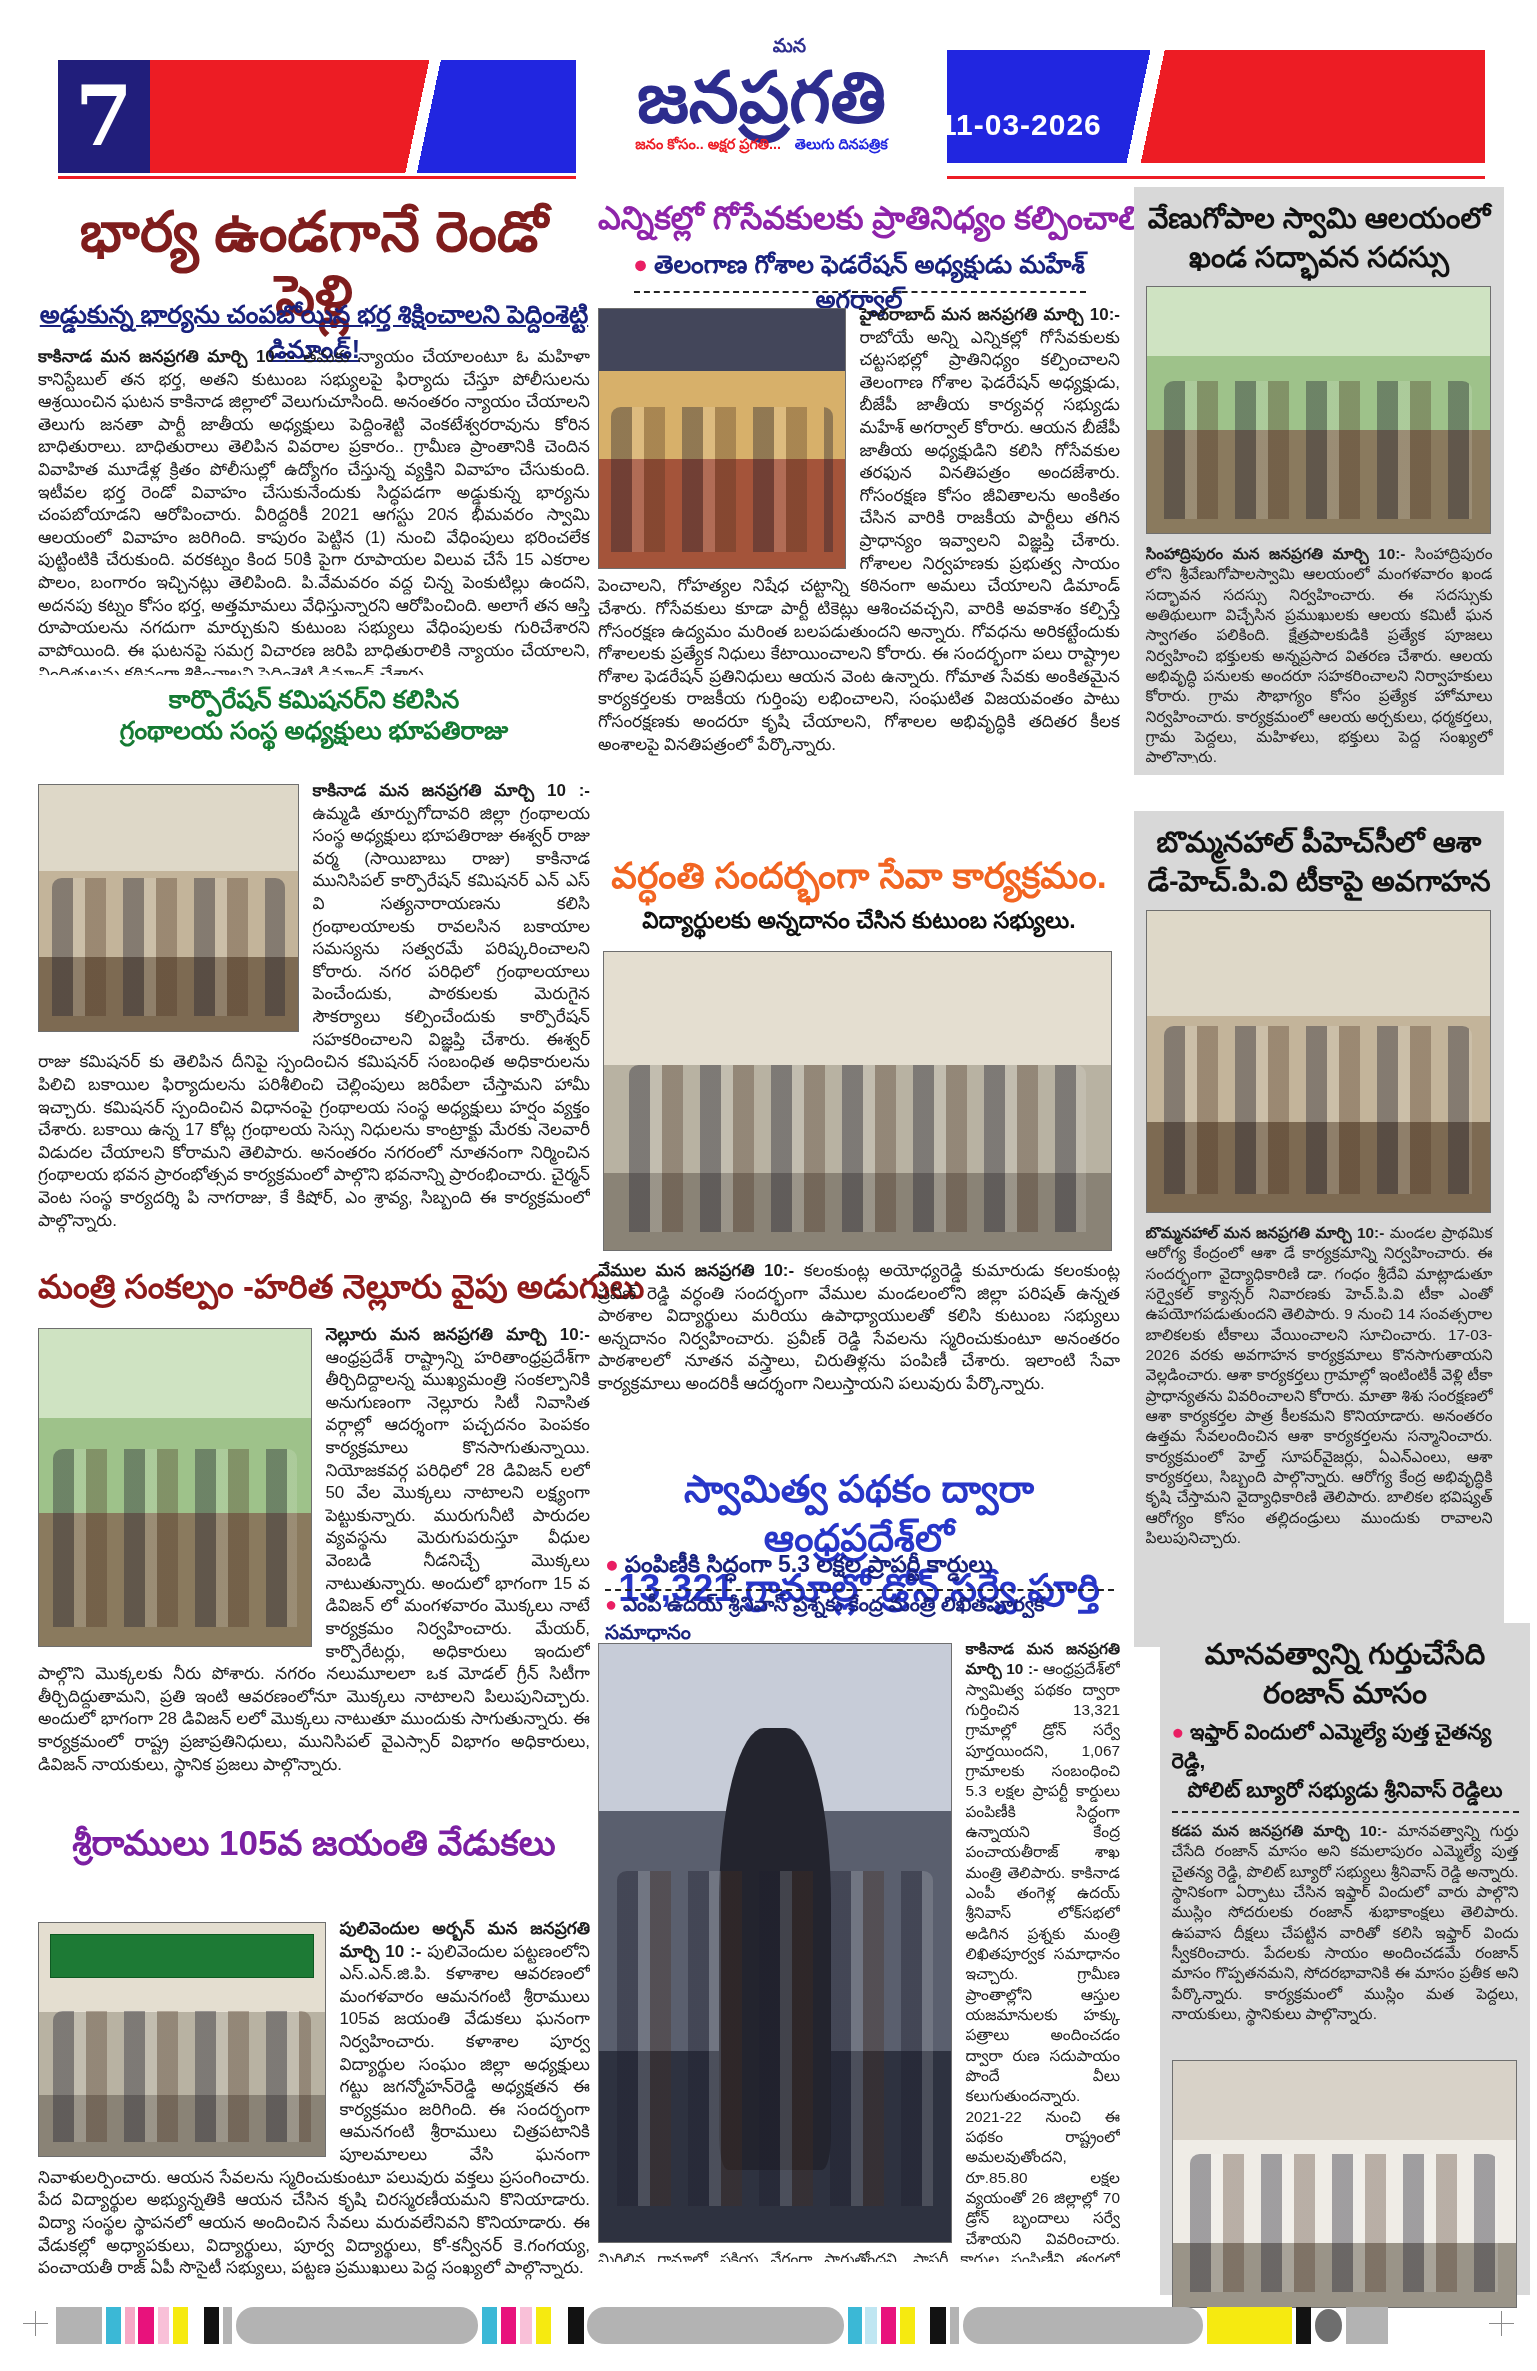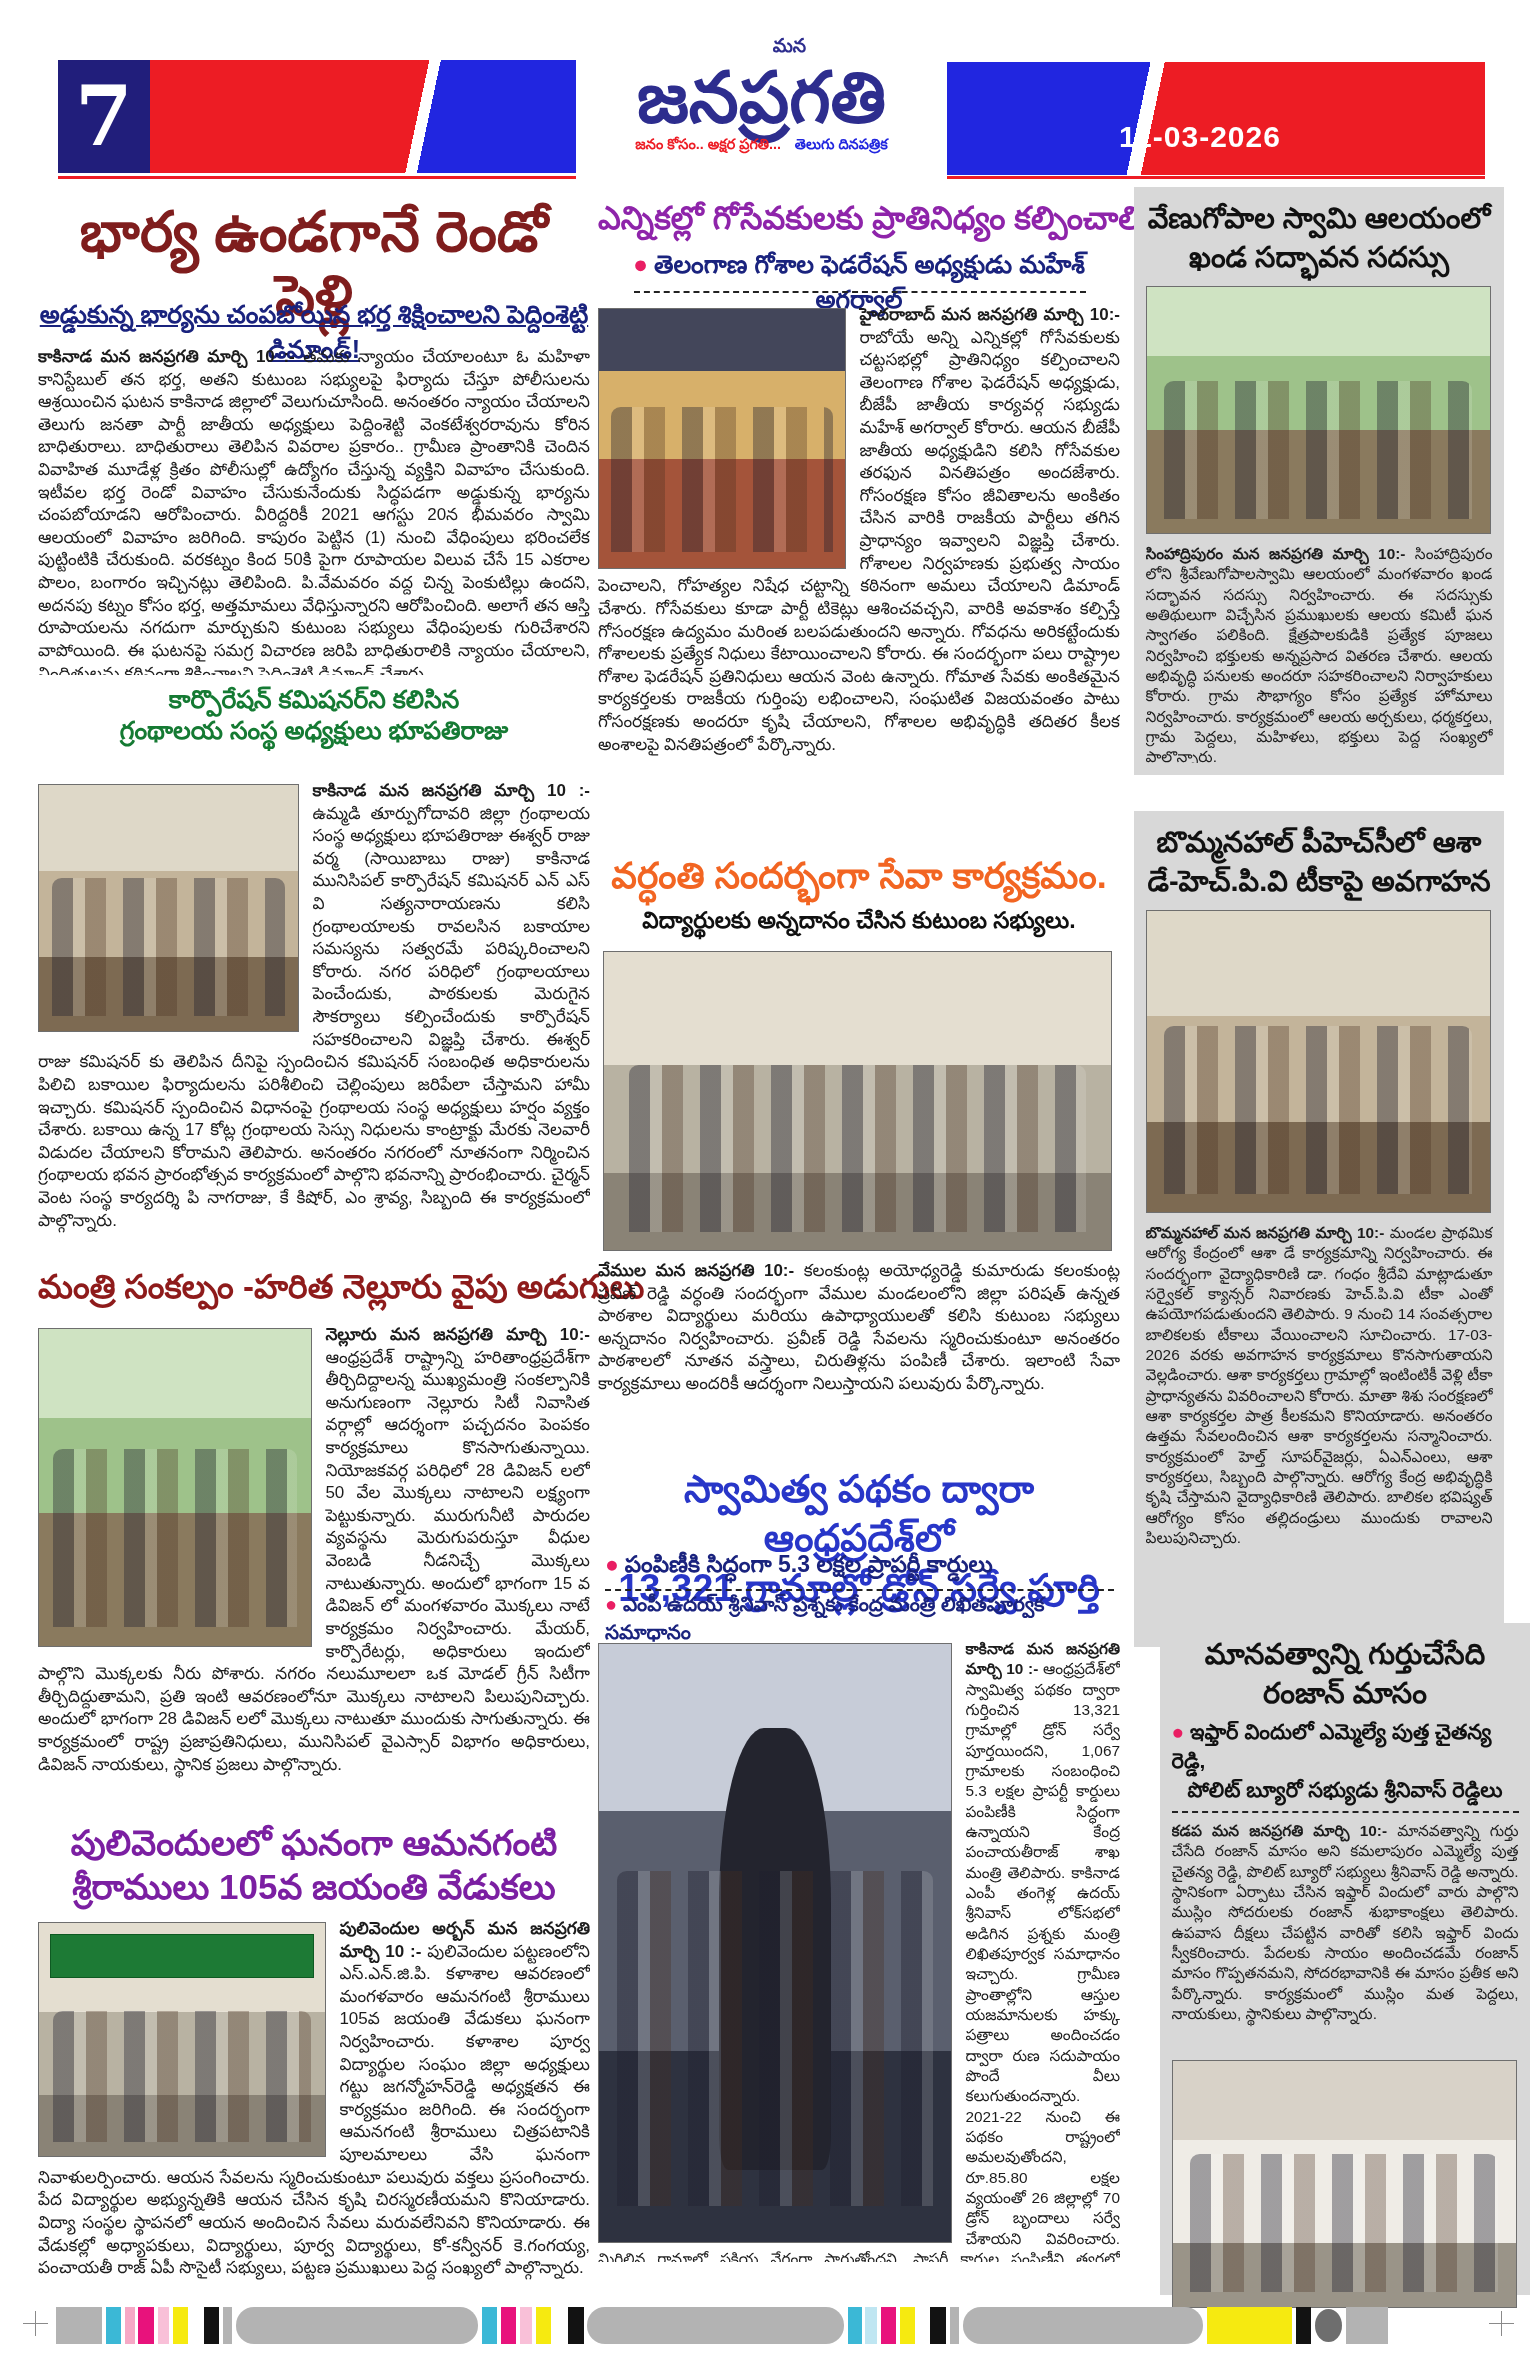--- a/index.html
+++ b/index.html
@@ -5,23 +5,23 @@
   html,body{margin:0;padding:0;background:#ffffff;}
   body{width:1537px;height:2372px;position:relative;overflow:hidden;
        font-family:"Liberation Sans","DejaVu Sans",sans-serif;color:#1c1c1c;}
   .abs{position:absolute;}
   
   .mh-numbox{left:58px;top:60px;width:92px;height:113px;background:#211e7b;
              display:flex;align-items:center;justify-content:center;}
   .mh-num{color:#fff;font-size:83px;font-weight:700;font-family:"DejaVu Serif",serif;line-height:1;}
   .mh-band-left{left:150px;top:60px;width:434px;height:113px;
       background:linear-gradient(102deg,#ed1c24 0 61%,#ffffff 61% 63.5%,#2126e0 63.5% 100%);}
-  .mh-band-right{left:940px;top:62px;width:545px;height:113px;
+  .mh-band-right{left:940px;top:50px;width:545px;height:113px;
       background:linear-gradient(102deg,#2126e0 0 37%,#ffffff 37% 39.5%,#ed1c24 39.5% 100%);
-      display:flex;align-items:flex-end;justify-content:center;}
+      display:flex;align-items:flex-end;justify-content:flex-start;}
   .mh-date{color:#ffffff;font-size:30px;font-weight:700;padding:0 25px 21px 0;letter-spacing:1px;}
   .mh-rule{left:58px;top:176px;width:1427px;height:2.9px;background:#ed1c24;}
   .mh-center{left:576px;top:35px;width:371px;height:165px;background:#ffffff;text-align:center;}
   .mh-brand-small{display:block;font-size:19px;font-weight:700;color:#2d2d8e;text-align:center;padding-left:56px;}
   .mh-brand{display:block;font-size:71px;font-weight:700;color:#2d2d8e;line-height:1.05;white-space:nowrap;}
   .mh-tagline{margin-top:0;font-size:14.4px;font-weight:700;white-space:nowrap;}
   .mh-tag-left{color:#ed1c24;}
   .mh-tag-right{color:#2126e0;margin-left:9.6px;}
   
   .hl{font-weight:700;text-align:center;line-height:1.15;}
@@ -104,21 +104,20 @@
   <span class="dateline">కాకినాడ మన జనప్రగతి మార్చి 10 :-</span><span> ఉమ్మడి తూర్పుగోదావరి జిల్లా గ్రంథాలయ సంస్థ అధ్యక్షులు భూపతిరాజు ఈశ్వర్ రాజు వర్మ (సాయిబాబు రాజు) కాకినాడ మునిసిపల్ కార్పొరేషన్ కమిషనర్ ఎన్ ఎస్ వి సత్యనారాయణను కలిసి గ్రంథాలయాలకు రావలసిన బకాయాల సమస్యను సత్వరమే పరిష్కరించాలని కోరారు. నగర పరిధిలో గ్రంథాలయాలు పెంచేందుకు, పాఠకులకు మెరుగైన సౌకర్యాలు కల్పించేందుకు కార్పొరేషన్ సహకరించాలని విజ్ఞప్తి చేశారు. ఈశ్వర్ రాజు కమిషనర్ కు తెలిపిన దీనిపై స్పందించిన కమిషనర్ సంబంధిత అధికారులను పిలిచి బకాయిల ఫిర్యాదులను పరిశీలించి చెల్లింపులు జరిపేలా చేస్తామని హామీ ఇచ్చారు. కమిషనర్ స్పందించిన విధానంపై గ్రంథాలయ సంస్థ అధ్యక్షులు హర్షం వ్యక్తం చేశారు. బకాయి ఉన్న 17 కోట్ల గ్రంథాలయ సెస్సు నిధులను కాంట్రాక్టు మేరకు నెలవారీ విడుదల చేయాలని కోరామని తెలిపారు. అనంతరం నగరంలో నూతనంగా నిర్మించిన గ్రంథాలయ భవన ప్రారంభోత్సవ కార్యక్రమంలో పాల్గొని భవనాన్ని ప్రారంభించారు. చైర్మన్ వెంట సంస్థ కార్యదర్శి పి నాగరాజు, కే కిషోర్, ఎం శ్రావ్య, సిబ్బంది ఈ కార్యక్రమంలో పాల్గొన్నారు.</span>
 </div>
 
 <div class="abs hl hl-maroon" style="left:38px;top:1268px;width:552px;">మంత్రి సంకల్పం -హరిత నెల్లూరు వైపు అడుగులు</div>
 <div class="abs body-txt" style="left:38px;top:1324px;width:552px;height:478px;">
   <div class="ph ph-green float-l" style="width:274px;height:319px;"></div>
   <span class="dateline">నెల్లూరు మన జనప్రగతి మార్చి 10:-</span><span> ఆంధ్రప్రదేశ్ రాష్ట్రాన్ని హరితాంధ్రప్రదేశ్‌గా తీర్చిదిద్దాలన్న ముఖ్యమంత్రి సంకల్పానికి అనుగుణంగా నెల్లూరు సిటీ నివాసిత వర్గాల్లో ఆదర్శంగా పచ్చదనం పెంపకం కార్యక్రమాలు కొనసాగుతున్నాయి. నియోజకవర్గ పరిధిలో 28 డివిజన్ లలో 50 వేల మొక్కలు నాటాలని లక్ష్యంగా పెట్టుకున్నారు. మురుగునీటి పారుదల వ్యవస్థను మెరుగుపరుస్తూ వీధుల వెంబడి నీడనిచ్చే మొక్కలు నాటుతున్నారు. అందులో భాగంగా 15 వ డివిజన్ లో మంగళవారం మొక్కలు నాటే కార్యక్రమం నిర్వహించారు. మేయర్, కార్పొరేటర్లు, అధికారులు ఇందులో పాల్గొని మొక్కలకు నీరు పోశారు. నగరం నలుమూలలా ఒక మోడల్ గ్రీన్ సిటీగా తీర్చిదిద్దుతామని, ప్రతి ఇంటి ఆవరణంలోనూ మొక్కలు నాటాలని పిలుపునిచ్చారు. అందులో భాగంగా 28 డివిజన్ లలో మొక్కలు నాటుతూ ముందుకు సాగుతున్నారు. ఈ కార్యక్రమంలో రాష్ట్ర ప్రజాప్రతినిధులు, మునిసిపల్ వైఎస్సార్ విభాగం అధికారులు, డివిజన్ నాయకులు, స్థానిక ప్రజలు పాల్గొన్నారు.</span>
 </div>
 
 <div class="abs hl hl-purple" style="left:38px;top:1821px;width:552px;">
-  <div>పులివెందులలో ఘనంగా ఆమనగంటి</div>
   <div>శ్రీరాములు 105వ జయంతి వేడుకలు</div>
 </div>
 <div class="abs body-txt" style="left:38px;top:1918px;width:552px;height:377px;">
   <div class="ph ph-hall ph-banner float-l" style="width:288px;height:235px;"></div>
   <span class="dateline">పులివెందుల అర్బన్ మన జనప్రగతి మార్చి 10 :-</span><span> పులివెందుల పట్టణంలోని ఎస్.ఎన్.జి.పి. కళాశాల ఆవరణంలో మంగళవారం ఆమనగంటి శ్రీరాములు 105వ జయంతి వేడుకలు ఘనంగా నిర్వహించారు. కళాశాల పూర్వ విద్యార్థుల సంఘం జిల్లా అధ్యక్షులు గట్టు జగన్మోహన్‌రెడ్డి అధ్యక్షతన ఈ కార్యక్రమం జరిగింది. ఈ సందర్భంగా ఆమనగంటి శ్రీరాములు చిత్రపటానికి పూలమాలలు వేసి ఘనంగా నివాళులర్పించారు. ఆయన సేవలను స్మరించుకుంటూ పలువురు వక్తలు ప్రసంగించారు. పేద విద్యార్థుల అభ్యున్నతికి ఆయన చేసిన కృషి చిరస్మరణీయమని కొనియాడారు. విద్యా సంస్థల స్థాపనలో ఆయన అందించిన సేవలు మరువలేనివని కొనియాడారు. ఈ వేడుకల్లో అధ్యాపకులు, విద్యార్థులు, పూర్వ విద్యార్థులు, కో-కన్వీనర్ కె.గంగయ్య, పంచాయతీ రాజ్ ఏపీ సొసైటీ సభ్యులు, పట్టణ ప్రముఖులు పెద్ద సంఖ్యలో పాల్గొన్నారు.</span>
 </div>
 
 <div class="abs hl hl-violet" style="left:598px;top:200px;width:522px;">ఎన్నికల్లో గోసేవకులకు ప్రాతినిధ్యం కల్పించాలి</div>
 <div class="abs subhead" style="left:598px;top:250px;width:522px;font-size:25px;">
   <span class="dot">●</span><span>తెలంగాణ గోశాల ఫెడరేషన్ అధ్యక్షుడు మహేశ్ అగర్వాల్</span>

